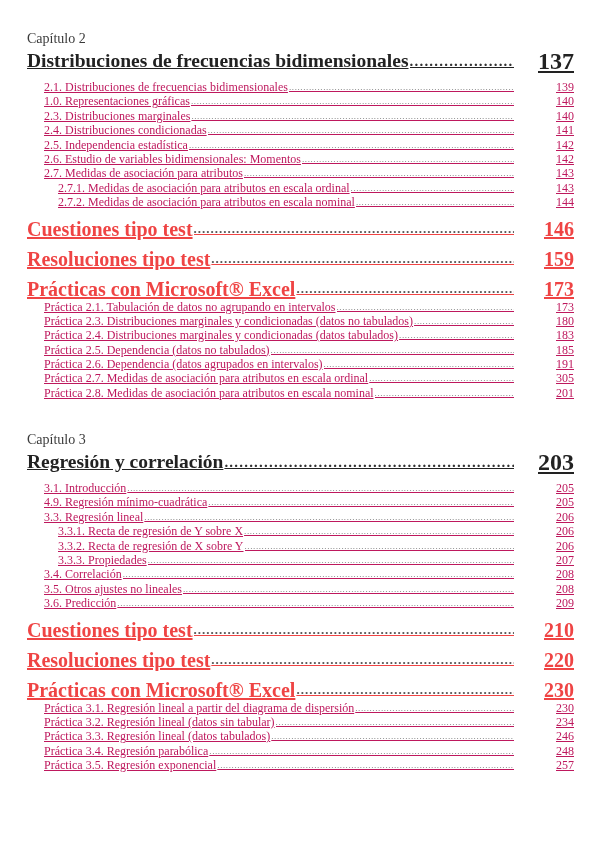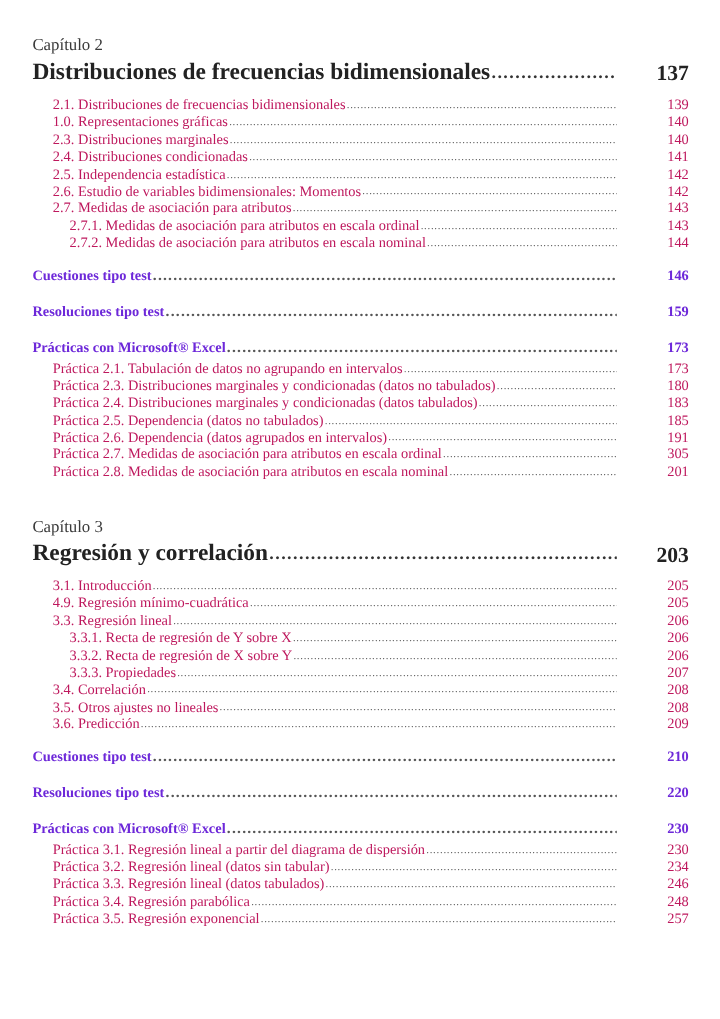--- a/index.html
+++ b/index.html
@@ -3,32 +3,32 @@
   <meta charset="utf-8">
   <style>
     html, body { margin: 0; padding: 0; background: #ffffff; }
     body {
       width: 600px; height: 849px; position: relative; overflow: hidden;
       font-family: "Liberation Serif", "DejaVu Serif", serif; color: #2a2a2a;
     }
     .page { position: absolute; left: 0; top: 0; width: 600px; height: 618px; }
     .chapter { position: absolute; left: 27px; width: 547px; }
     .chap-label { font-size: 14px; color: #3a3a3a; height: 18px; line-height: 18px; }
-    .row { position: relative; display: flex; align-items: center; white-space: nowrap; overflow: hidden; }
+    .row { position: relative; display: flex; align-items: center; white-space: nowrap; overflow: hidden; text-decoration: underline; }
     .row .txt { flex: 0 0 auto; background: #fff; padding-right: 1px; }
     .row .lead { flex: 1 1 auto; overflow: hidden; white-space: nowrap; color: #555; }
     .row .lead::after {
       content: ". . . . . . . . . . . . . . . . . . . . . . . . . . . . . . . . . . . . . . . . . . . . . . . . . . . . . . . . . . . . . . . . . . . . . . . . . . . . . . . . . . . . . . . . . . . . . . . . . . . . . . . . . . . . . . . . . . . . . . . . . . . . . . . . . . . . . . . . . . . . .";
     }
     .row .pg { flex: 0 0 auto; text-align: right; }
     .title-row { font-weight: bold; font-size: 19.5px; height: 26px; line-height: 26px; color: #222; }
     .title-row .lead { letter-spacing: -1px; font-size: 15px; color: #333; }
     .title-row .lead::after { content: "........................................................................................................................................"; letter-spacing: 1.2px; }
-    .title-row .pg { width: 60px; font-size: 18px; }
-    .sec-row { font-weight: bold; font-size: 12px; height: 22px; line-height: 22px; color: #6d28d9; }
+    .title-row .pg { width: 60px; font-size: 24px; }
+    .sec-row { font-weight: bold; font-size: 20px; height: 22px; line-height: 22px; color: #ef4444; }
     .sec-row .lead { font-size: 13px; }
     .sec-row .lead::after { content: "........................................................................................................................................"; letter-spacing: 1px; }
     .sec-row .pg { width: 60px; }
     .item-row { font-size: 12px; height: 14.4px; line-height: 14.4px; color: #be185d; }
     .item-row .lead { font-size: 9px; letter-spacing: 0.6px; color: #666; }
     .item-row .lead::after { content: "..............................................................................................................................................................................................................."; }
     .item-row .pg { width: 60px; }
     .lvl1 { padding-left: 17px; }
     .lvl2 { padding-left: 31px; }
     .spacer-sm { height: 6px; }

